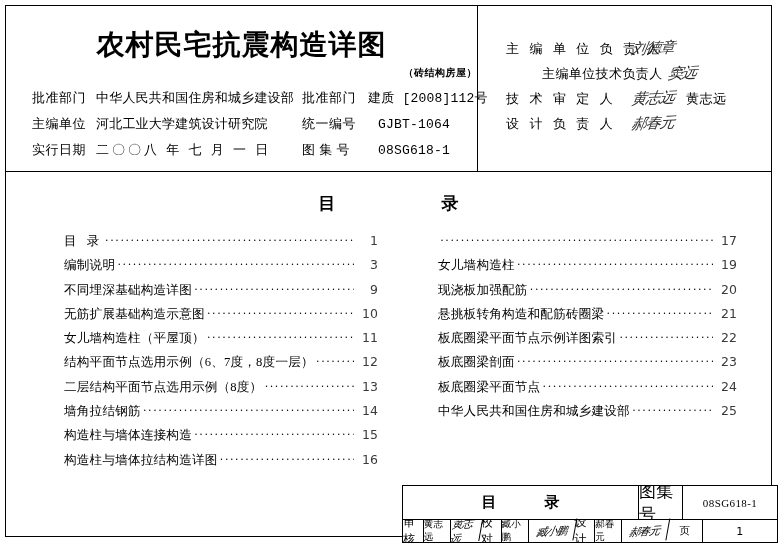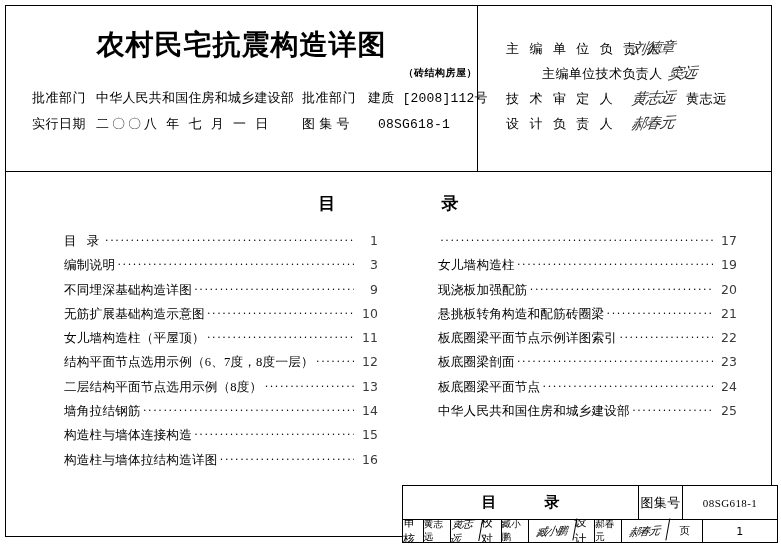--- a/index.html
+++ b/index.html
@@ -241,21 +241,21 @@
     font-weight: bold;
     font-size: 15px;
     border-right: 1.2px solid #000;
     box-sizing: border-box;
   }
   #tb-title .c1 { margin-right: 48px; }
   .tb-cell {
     display: flex;
     align-items: center;
     justify-content: center;
-    font-size: 13px;
+    font-size: 17px;
     box-sizing: border-box;
     letter-spacing: 0.3px;
     overflow: hidden;
   }
   #tb-atlas-label { width: 44px; border-right: 1.2px solid #000; }
   #tb-atlas-value {
     width: 94px;
     font-family: "Liberation Serif", "DejaVu Serif", serif;
     font-size: 11px;
     letter-spacing: 0.4px;
@@ -294,20 +294,26 @@
     <div id="header-left">
       <div class="doc-title">农村民宅抗震构造详图</div>
       <div class="doc-subtitle">（砖结构房屋）</div>
 
       <div class="meta-rows">
         <div class="meta-row row1">
           <span class="meta-label">批准部门</span>
           <span class="meta-value">中华人民共和国住房和城乡建设部</span>
           <span class="meta-label2">批准部门</span>
           <span class="meta-value2 mono-ish">建质 [2008]112号</span>
+        </div>
+        <div class="meta-row row2">
+          <span class="meta-label">主编单位</span>
+          <span class="meta-value">河北工业大学建筑设计研究院</span>
+          <span class="meta-label2">统一编号</span>
+          <span class="meta-value2 mono-ish">GJBT-1064</span>
         </div>
         <div class="meta-row row3">
           <span class="meta-label">实行日期</span>
           <span class="meta-value spaced2">二〇〇八 年 七 月 一 日</span>
           <span class="meta-label2">图 集 号</span>
           <span class="meta-value2 mono-ish">08SG618-1</span>
         </div>
       </div>
     </div>
 

